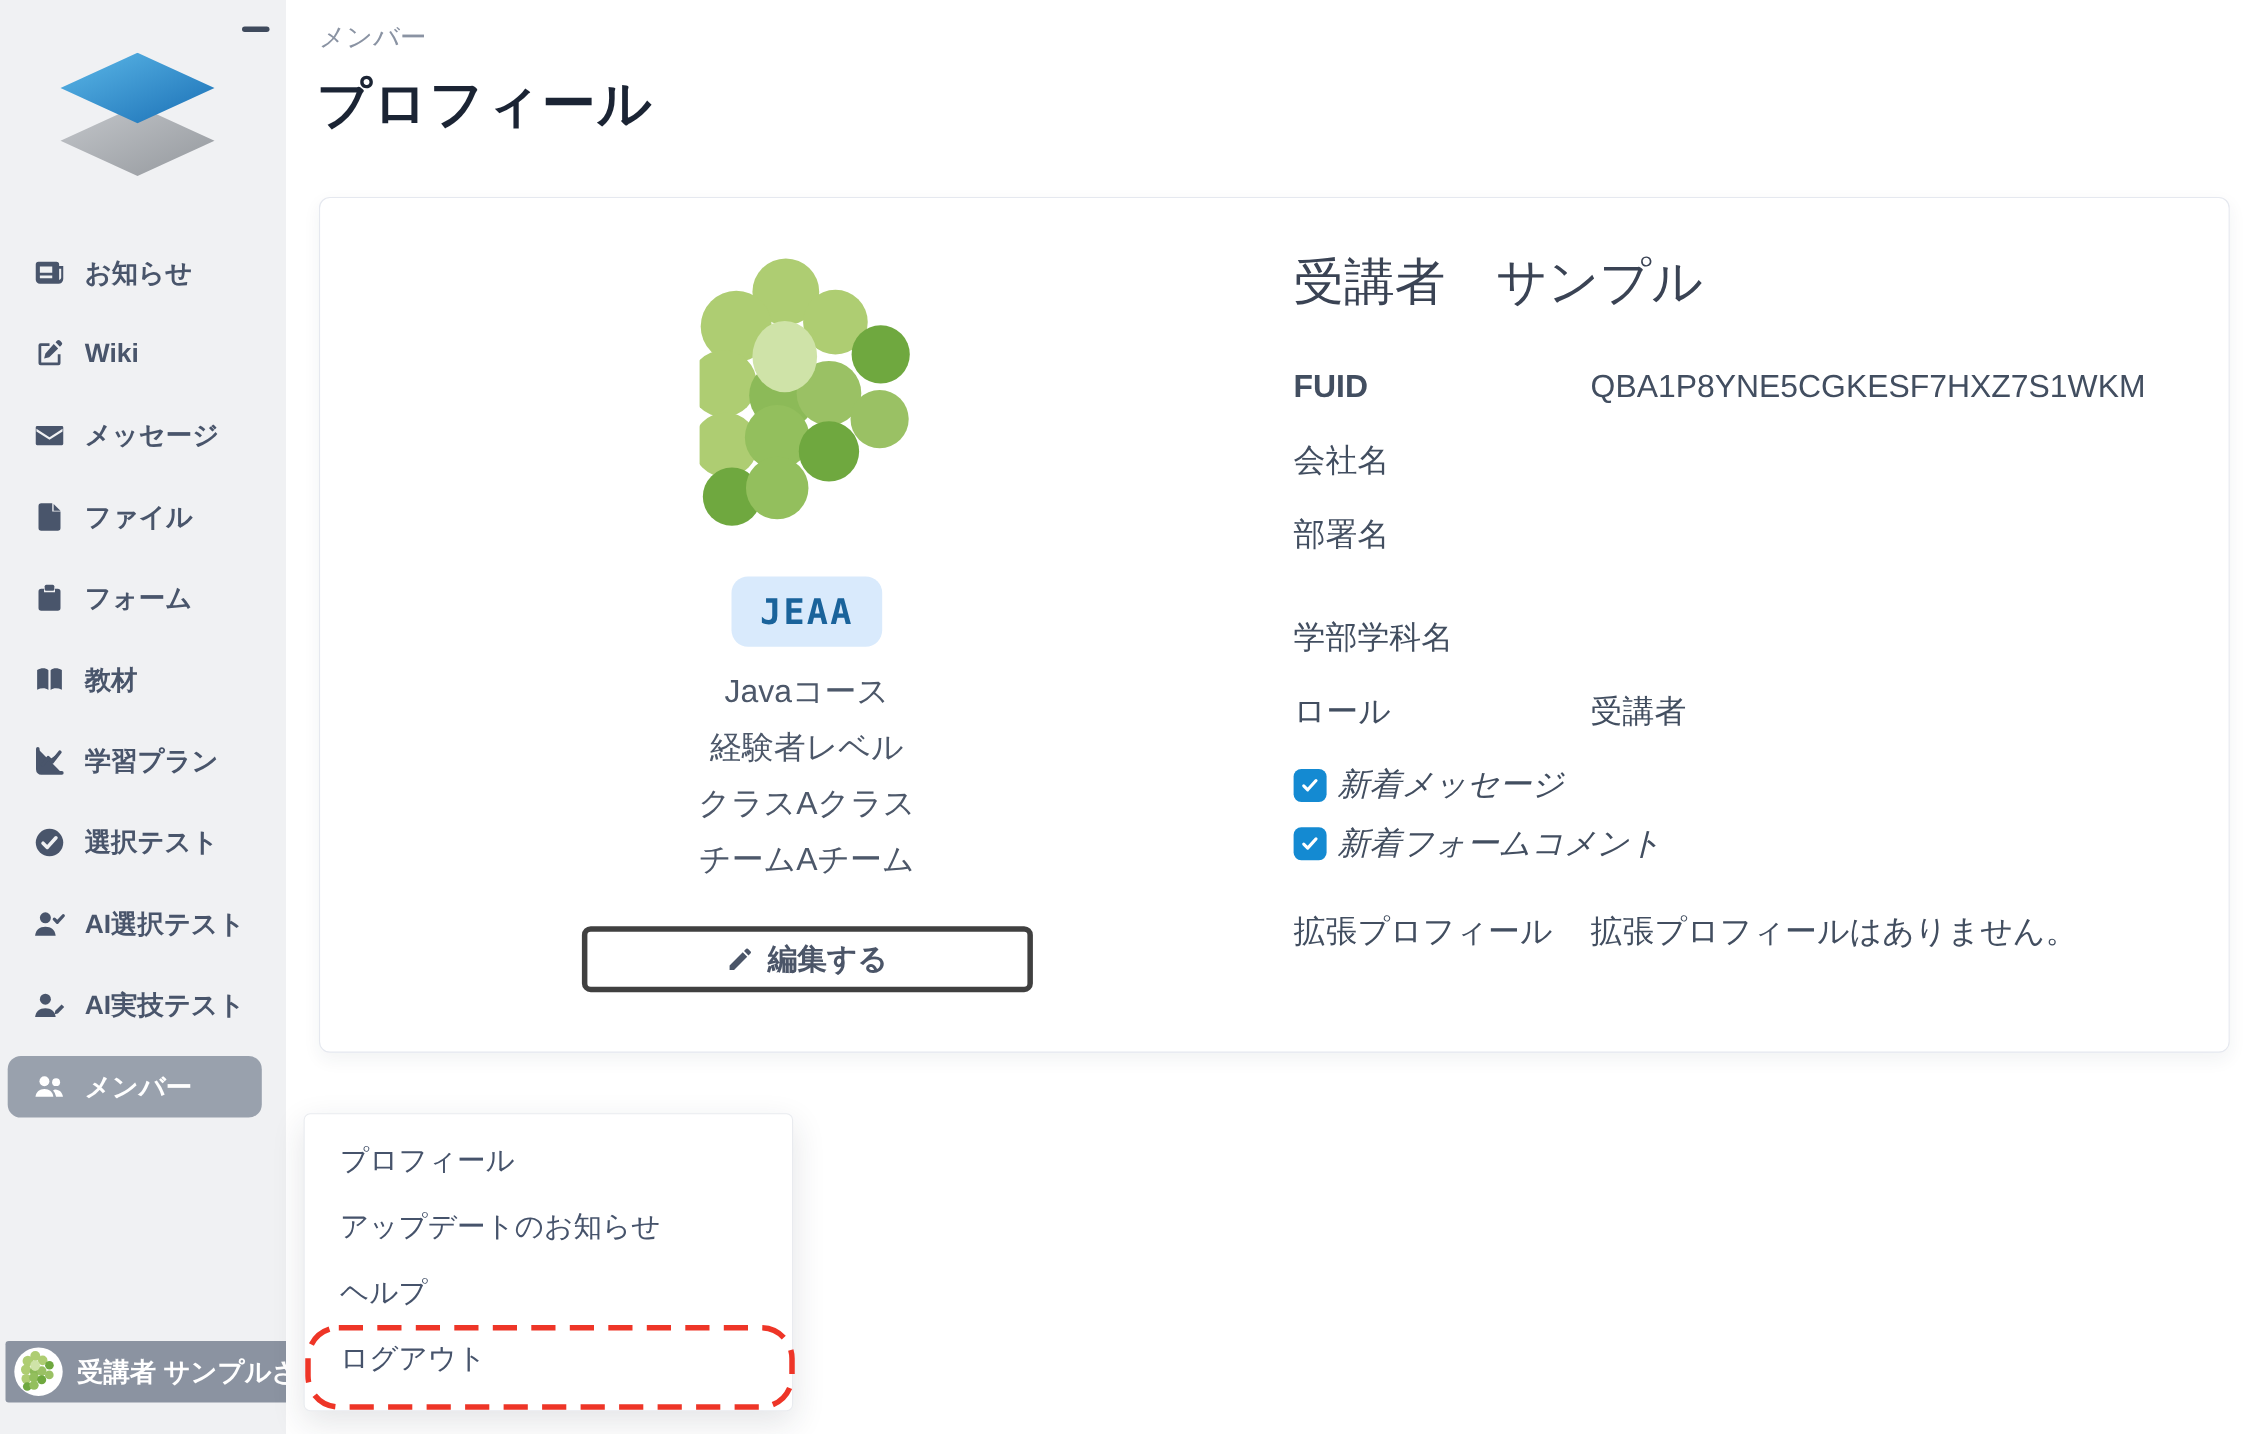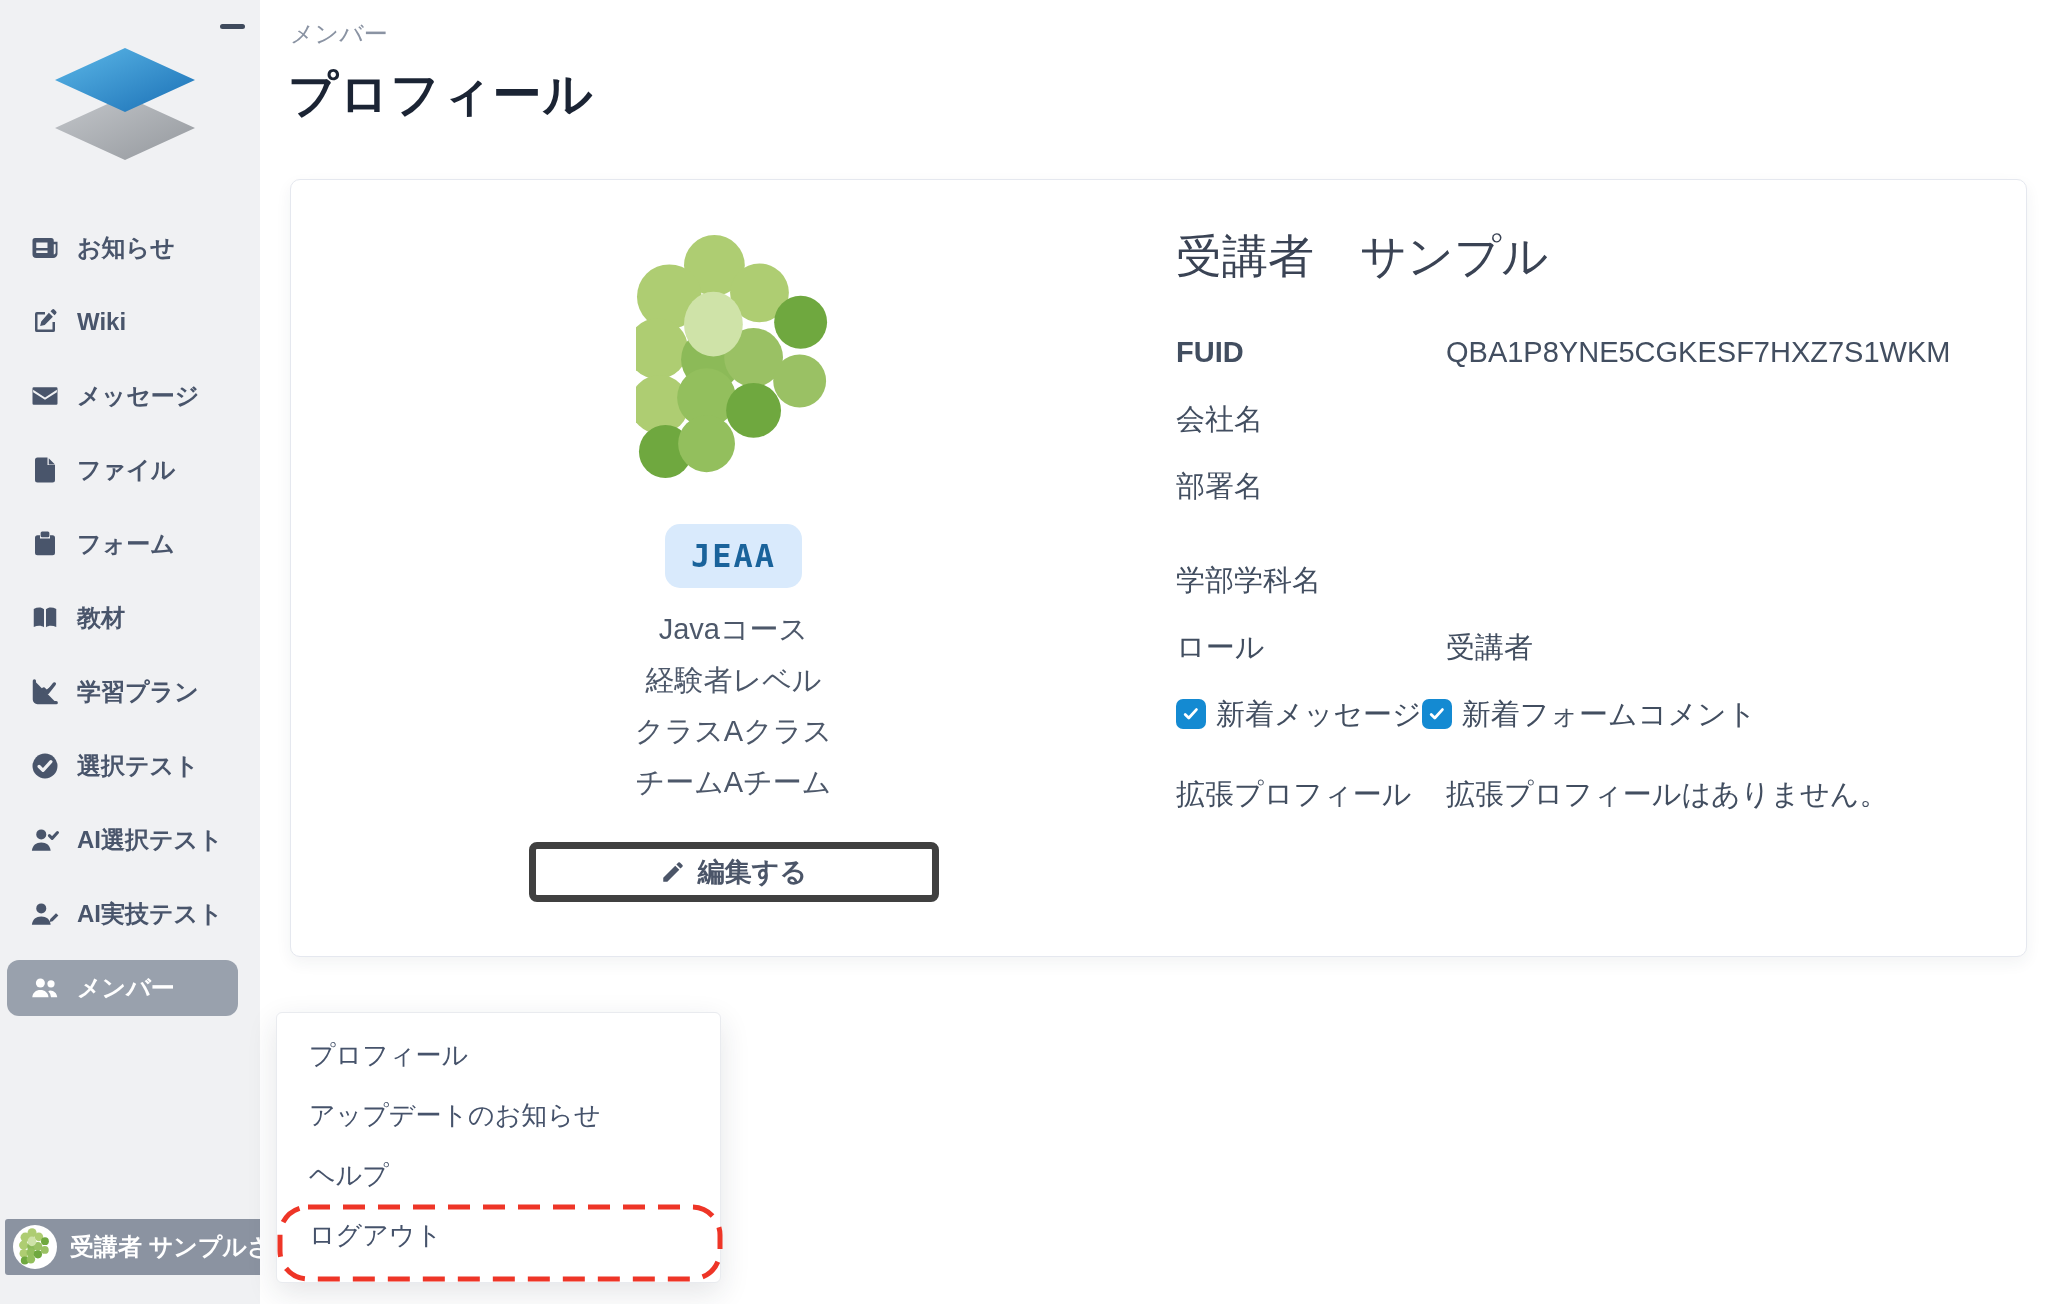--- a/index.html
+++ b/index.html
@@ -46,32 +46,32 @@
     color:var(--ink-dark);letter-spacing:1px;}
   .card{position:absolute;left:30px;top:179px;width:1737px;height:778px;background:#fff;
     border:1px solid #e5e8ef;border-radius:10px;box-shadow:0 6px 16px rgba(40,50,70,.06);
     display:flex;}
   .card-left{width:885px;display:flex;flex-direction:column;align-items:center;padding-top:54px;}
   .grape-large{width:196px;height:250px;}
   .org-badge{margin-top:40px;background:#d9eafc;color:#1a639b;border-radius:15px;
     padding:13px 26px;font-family:"DejaVu Sans Mono","Liberation Mono",monospace;
     font-weight:700;font-size:32px;letter-spacing:2px;}
   .course-lines{margin-top:16px;text-align:center;font-size:29px;line-height:51px;color:#4d586a;}
-  .edit-btn{margin-top:34px;width:410px;height:60px;background:#fff;border:7px solid #404040;
+  .edit-btn{margin-top:34px;width:410px;height:60px;background:#fff;border:5px solid #404040;
     border-radius:8px;display:flex;align-items:center;justify-content:center;gap:12px;
     font-size:27px;font-weight:700;color:#4b5568;cursor:pointer;}
   .edit-btn svg{width:26px;height:26px;fill:#4b5568;}
   .card-right{flex:1;padding-top:46px;}
   .profile-name{font-size:46px;font-weight:500;color:#3a4354;}
   .fields{margin-top:44px;}
   .field-row{display:flex;margin-bottom:27px;font-size:29px;line-height:40px;color:var(--ink-mid);}
   .field-label{width:270px;flex:0 0 auto;}
   .field-label.bold{font-weight:700;}
   .field-value{flex:1;}
-  .cb-col{display:flex;flex-direction:row;}
+  .cb-col{display:flex;flex-direction:column;font-style:italic;}
   .cb-row{display:flex;align-items:center;margin-bottom:13px;cursor:pointer;}
   .cb-box{width:30px;height:30px;border-radius:7px;background:var(--cb-blue);
     display:flex;align-items:center;justify-content:center;margin-right:10px;flex:0 0 auto;}
   .cb-box svg{width:20px;height:20px;}
   
   .popup{position:absolute;left:276px;top:1012px;width:445px;height:271px;background:#fff;
     border:1px solid #e9ebef;border-radius:6px;box-shadow:0 10px 30px rgba(30,40,60,.12);
     padding-top:12px;}
   .popup-item{height:60px;display:flex;align-items:center;padding-left:32px;
     font-size:26px;color:#46536b;cursor:pointer;white-space:nowrap;}

